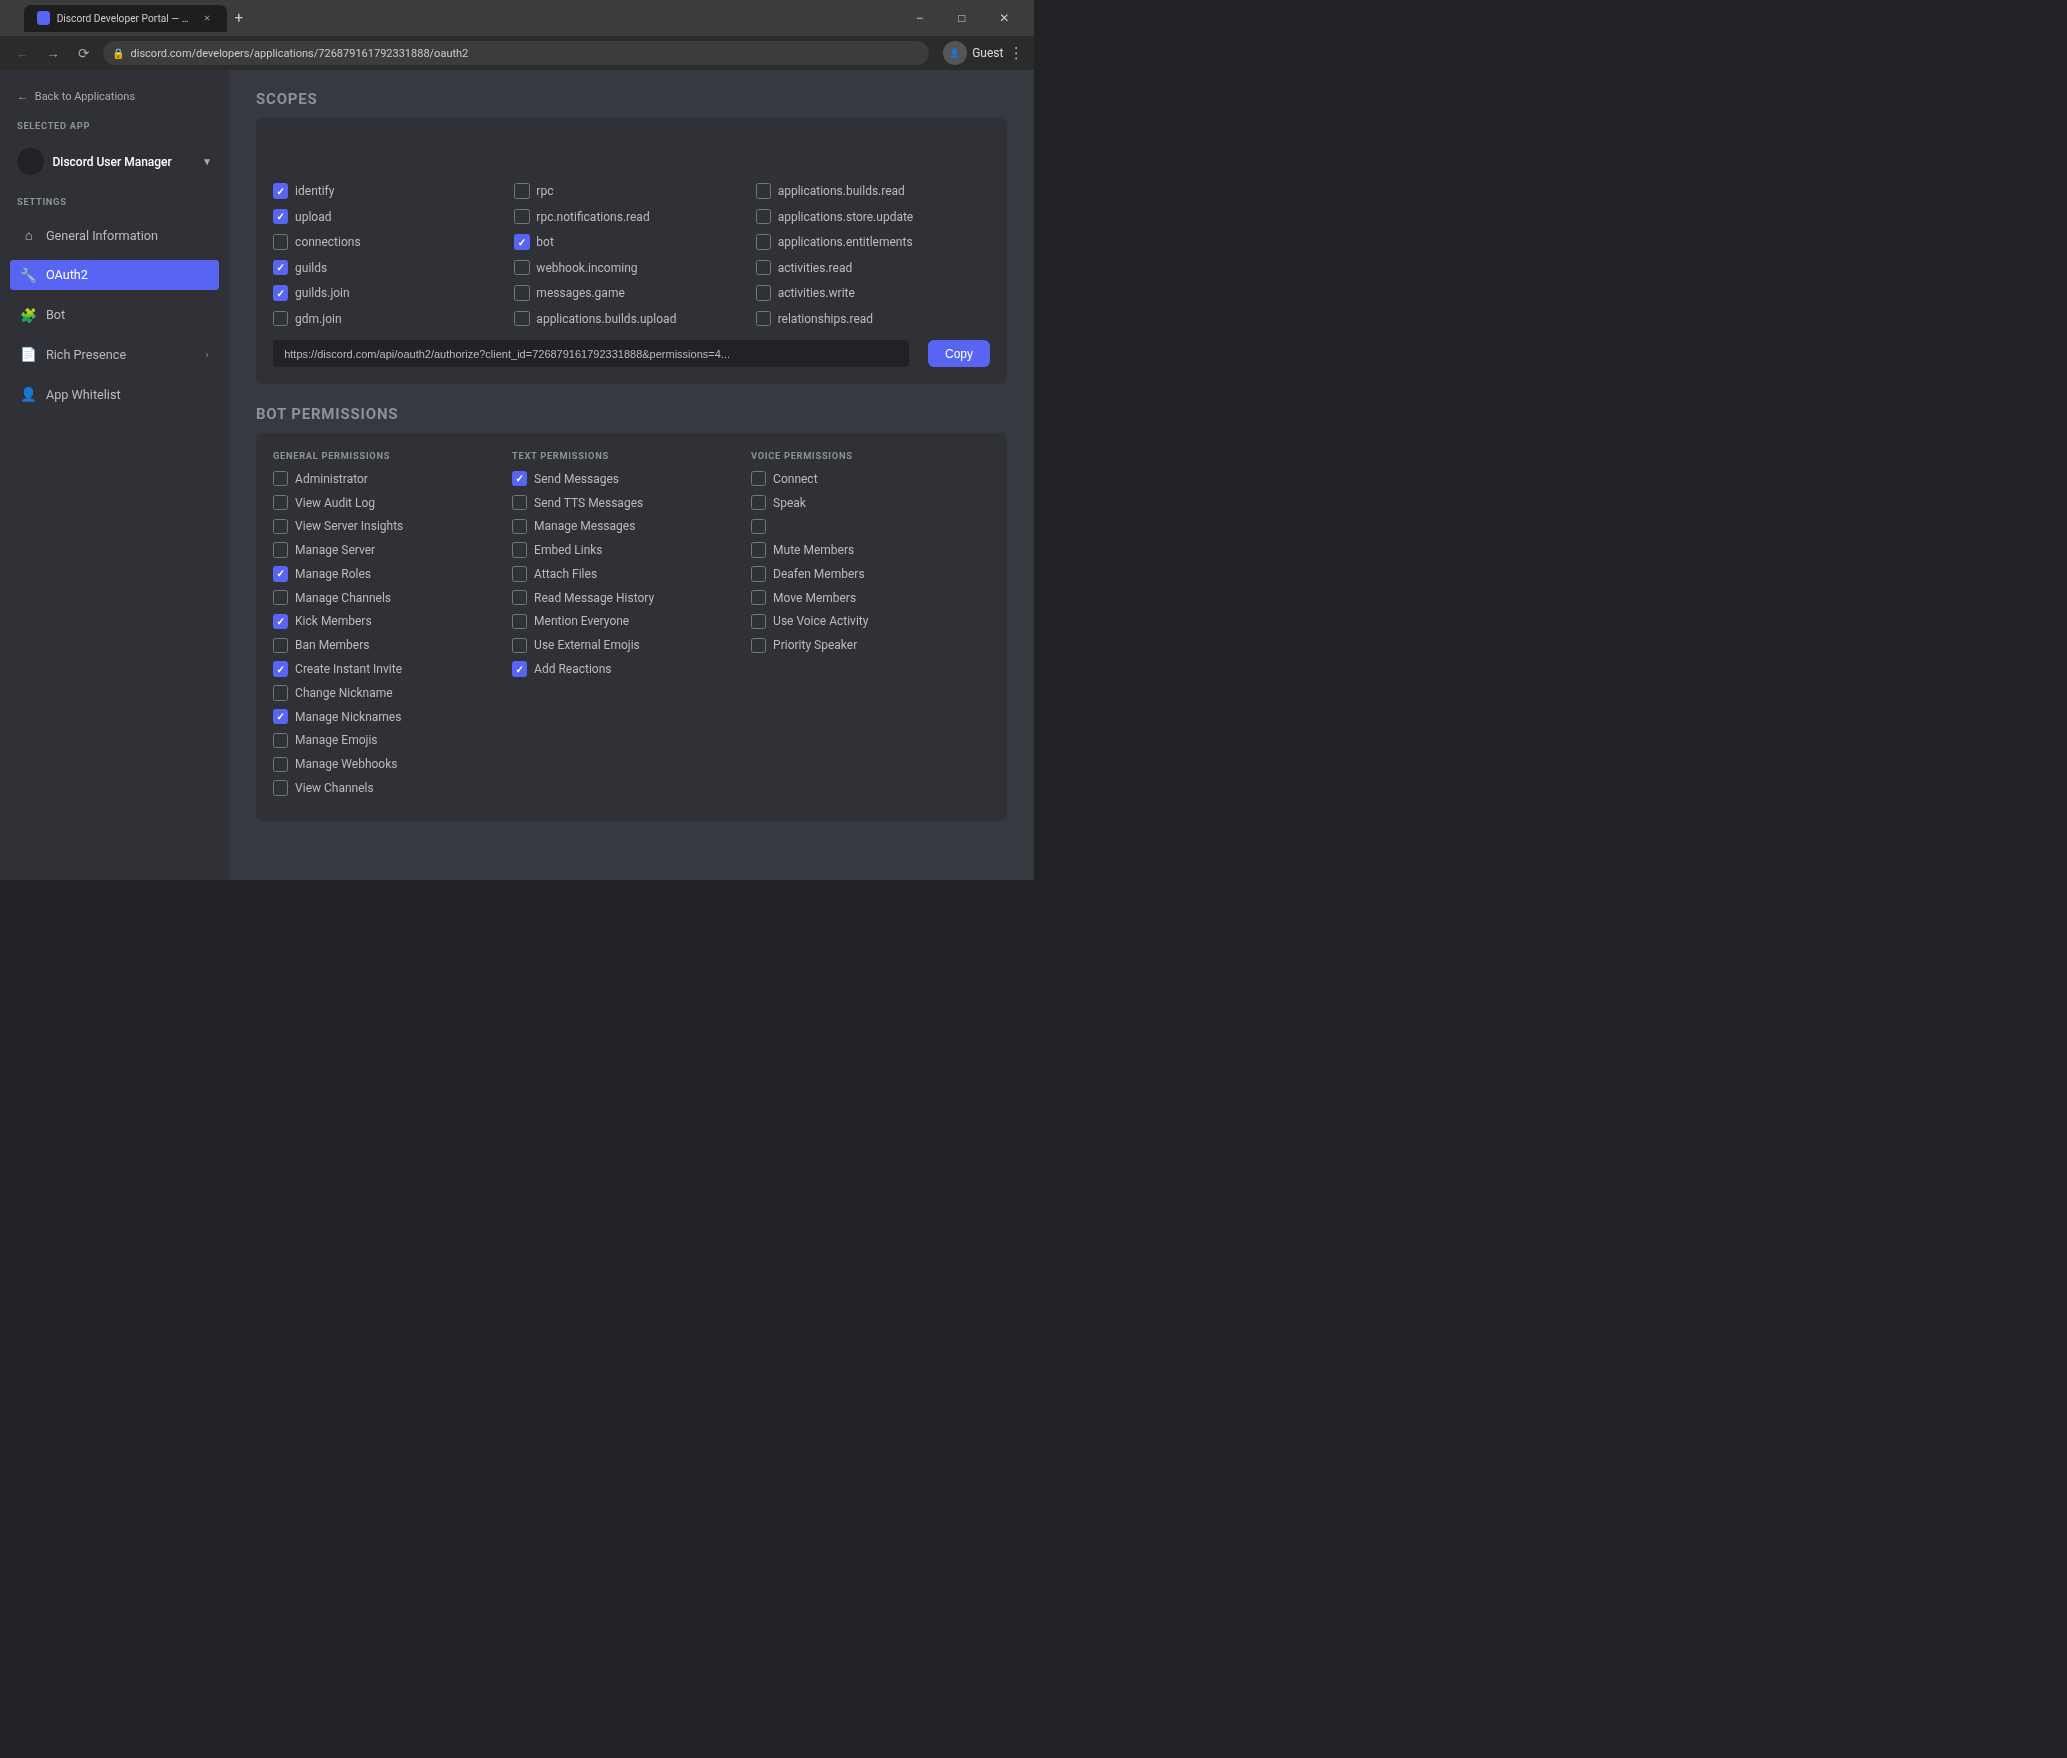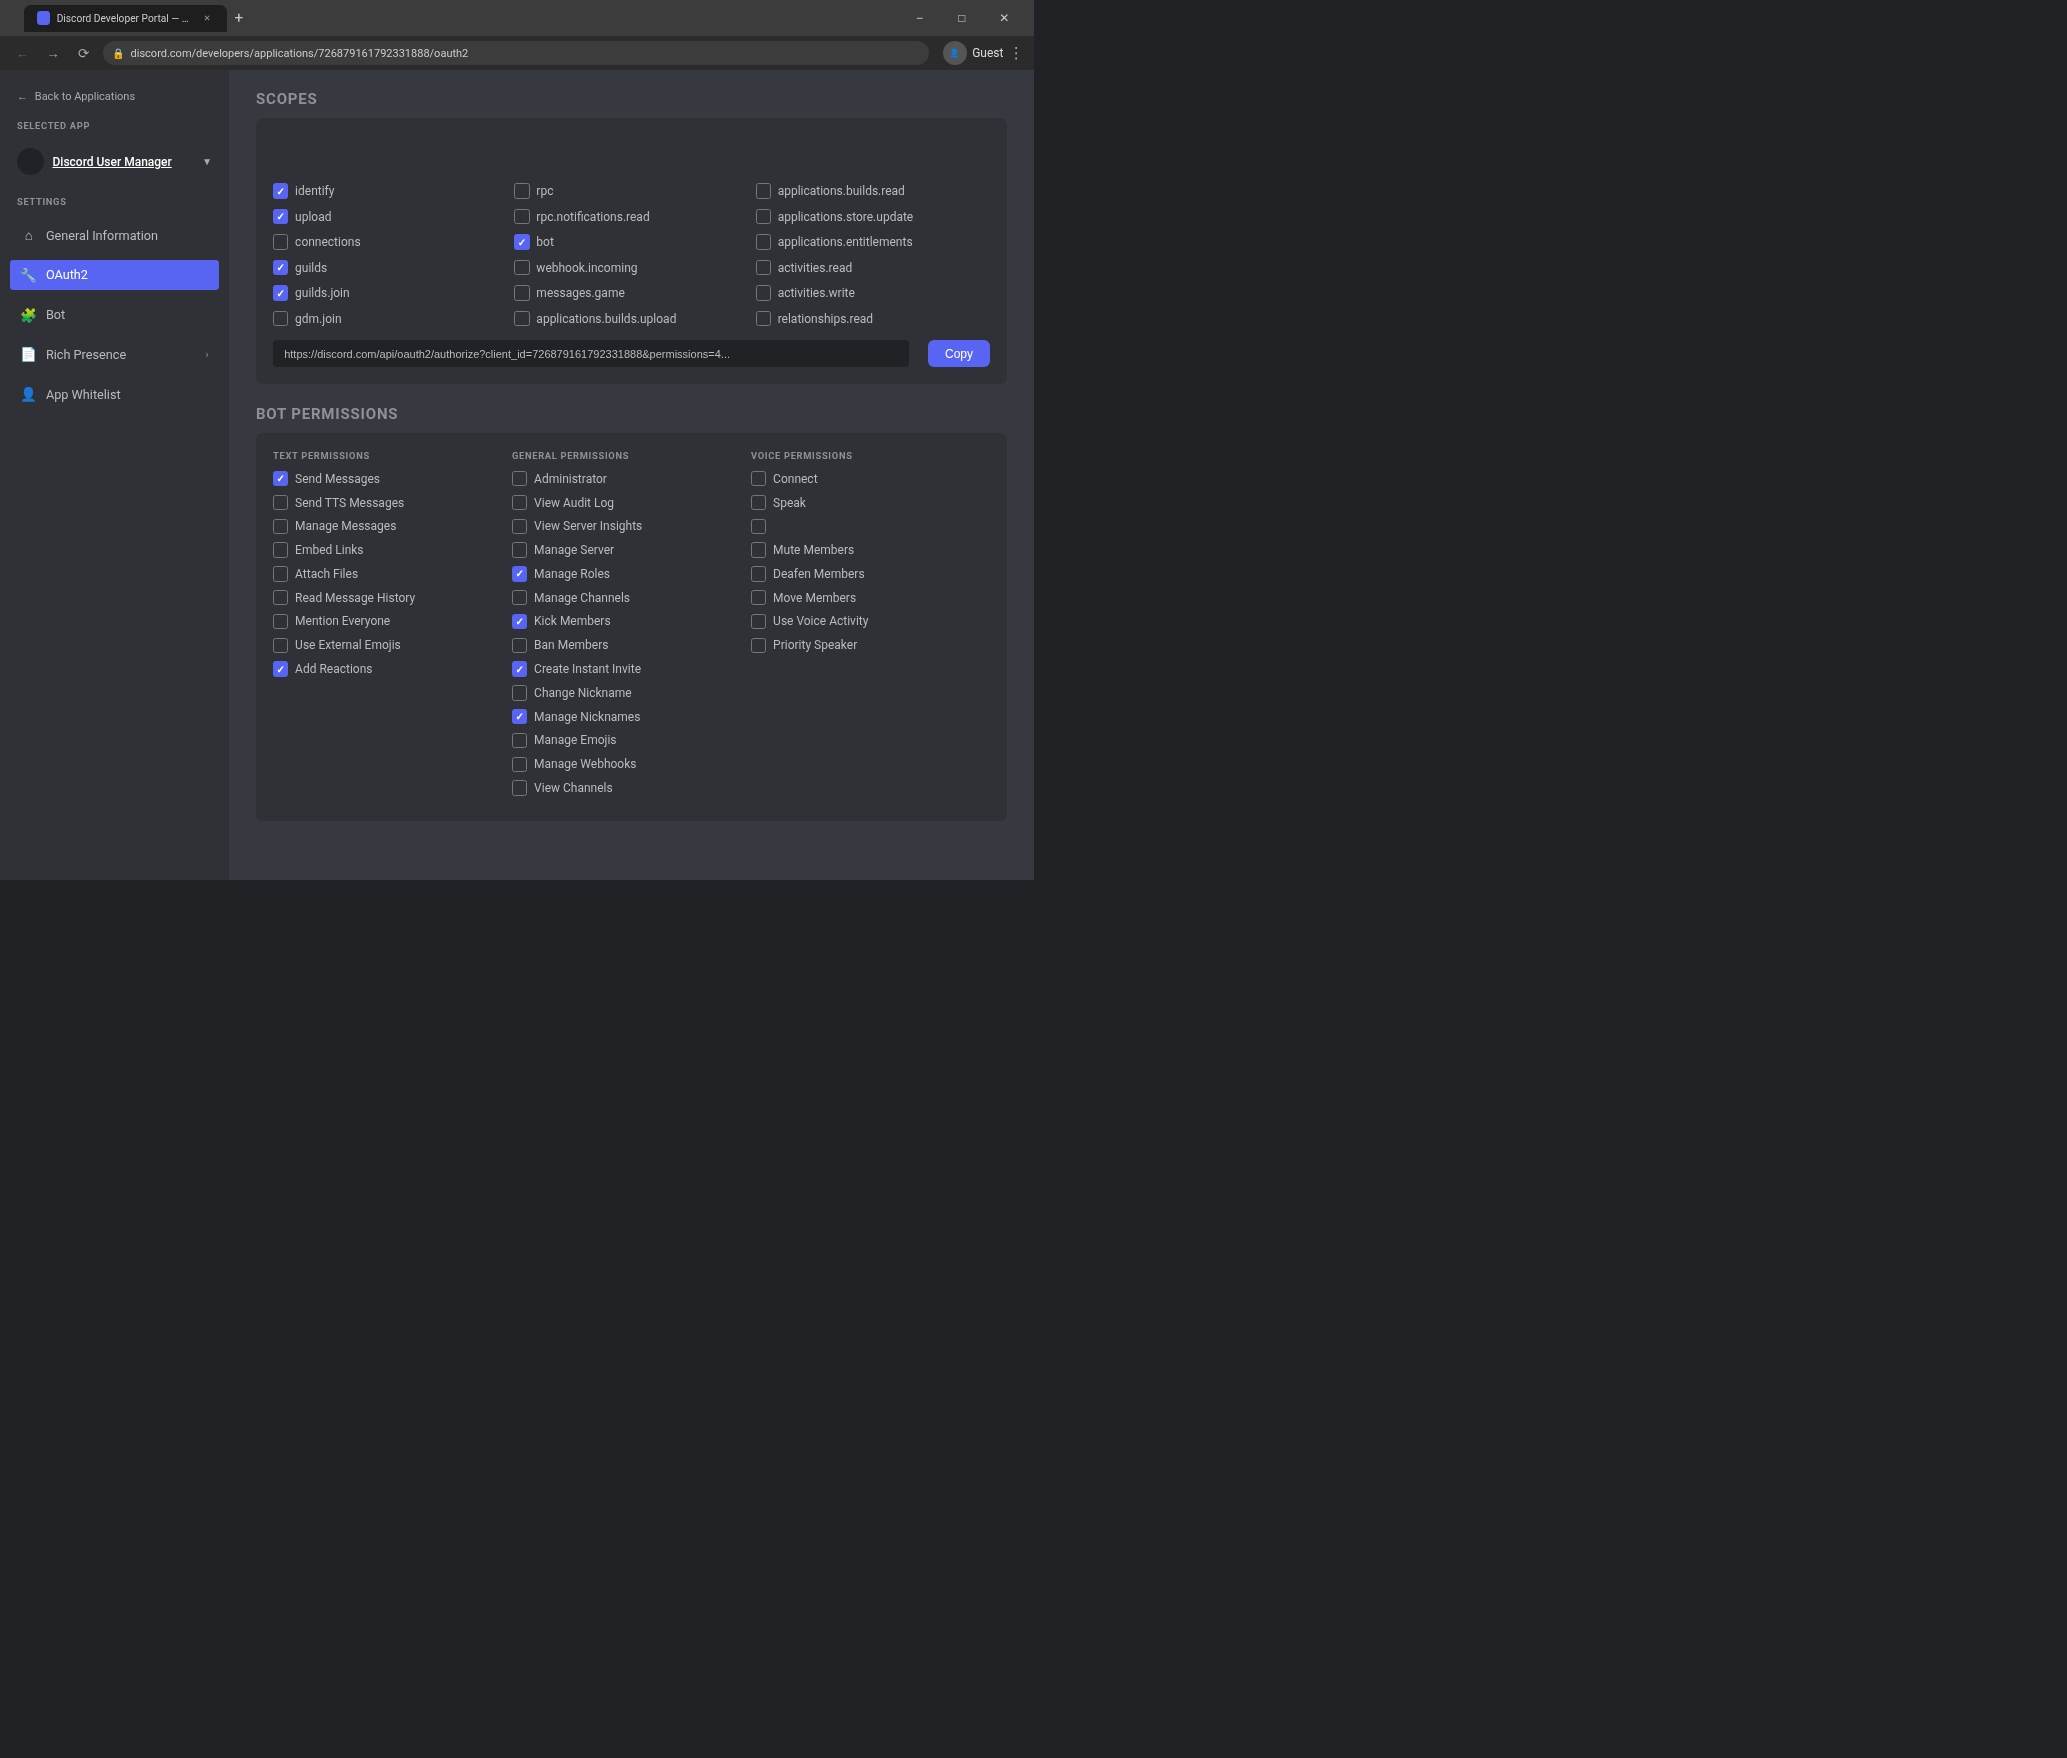--- a/index.html
+++ b/index.html
@@ -180,21 +180,20 @@
       width: 27px; height: 27px;
       border-radius: 50%;
       background: #202225;
       flex-shrink: 0;
     }
     .app-name {
       font-size: 12px;
       color: #fff;
       font-weight: 500;
       flex: 1;
-      text-decoration: underline;
     }
     .dropdown-arrow { color: #aaa; font-size: 10.2px; }
 
     .settings-label {
       font-size: 9.3px;
       font-weight: 700;
       color: #8e9297;
       letter-spacing: 0.7px;
       text-transform: uppercase;
       padding: 6.8px 6.8px 3.4px 6.8px;
@@ -534,20 +533,80 @@
         <input class="url-field" type="text" readonly="" value="https://discord.com/api/oauth2/authorize?client_id=726879161792331888&amp;permissions=4..." style="">
         <button class="copy-btn">Copy</button>
       </div>
     </div>
 
     <div class="section-header">BOT PERMISSIONS</div>
     <div class="permissions-box">
       <div class="permissions-grid">
 
         <div class="perm-col">
+          <div class="perm-col-header">GENERAL PERMISSIONS</div>
+          <div class="perm-item">
+            <div class="checkbox"></div>
+            <span>Administrator</span>
+          </div>
+          <div class="perm-item">
+            <div class="checkbox"></div>
+            <span>View Audit Log</span>
+          </div>
+          <div class="perm-item">
+            <div class="checkbox"></div>
+            <span>View Server Insights</span>
+          </div>
+          <div class="perm-item">
+            <div class="checkbox"></div>
+            <span>Manage Server</span>
+          </div>
+          <div class="perm-item">
+            <div class="checkbox checked"></div>
+            <span>Manage Roles</span>
+          </div>
+          <div class="perm-item">
+            <div class="checkbox"></div>
+            <span>Manage Channels</span>
+          </div>
+          <div class="perm-item">
+            <div class="checkbox checked"></div>
+            <span>Kick Members</span>
+          </div>
+          <div class="perm-item">
+            <div class="checkbox"></div>
+            <span>Ban Members</span>
+          </div>
+          <div class="perm-item">
+            <div class="checkbox checked"></div>
+            <span>Create Instant Invite</span>
+          </div>
+          <div class="perm-item">
+            <div class="checkbox"></div>
+            <span>Change Nickname</span>
+          </div>
+          <div class="perm-item">
+            <div class="checkbox checked"></div>
+            <span>Manage Nicknames</span>
+          </div>
+          <div class="perm-item">
+            <div class="checkbox"></div>
+            <span>Manage Emojis</span>
+          </div>
+          <div class="perm-item">
+            <div class="checkbox"></div>
+            <span>Manage Webhooks</span>
+          </div>
+          <div class="perm-item">
+            <div class="checkbox"></div>
+            <span>View Channels</span>
+          </div>
+        </div>
+
+        <div class="perm-col">
           <div class="perm-col-header">TEXT PERMISSIONS</div>
           <div class="perm-item">
             <div class="checkbox checked"></div>
             <span>Send Messages</span>
           </div>
           <div class="perm-item">
             <div class="checkbox"></div>
             <span>Send TTS Messages</span>
           </div>
           <div class="perm-item">
@@ -574,80 +633,20 @@
             <div class="checkbox"></div>
             <span>Use External Emojis</span>
           </div>
           <div class="perm-item">
             <div class="checkbox checked"></div>
             <span>Add Reactions</span>
           </div>
         </div>
 
         <div class="perm-col">
-          <div class="perm-col-header">GENERAL PERMISSIONS</div>
-          <div class="perm-item">
-            <div class="checkbox"></div>
-            <span>Administrator</span>
-          </div>
-          <div class="perm-item">
-            <div class="checkbox"></div>
-            <span>View Audit Log</span>
-          </div>
-          <div class="perm-item">
-            <div class="checkbox"></div>
-            <span>View Server Insights</span>
-          </div>
-          <div class="perm-item">
-            <div class="checkbox"></div>
-            <span>Manage Server</span>
-          </div>
-          <div class="perm-item">
-            <div class="checkbox checked"></div>
-            <span>Manage Roles</span>
-          </div>
-          <div class="perm-item">
-            <div class="checkbox"></div>
-            <span>Manage Channels</span>
-          </div>
-          <div class="perm-item">
-            <div class="checkbox checked"></div>
-            <span>Kick Members</span>
-          </div>
-          <div class="perm-item">
-            <div class="checkbox"></div>
-            <span>Ban Members</span>
-          </div>
-          <div class="perm-item">
-            <div class="checkbox checked"></div>
-            <span>Create Instant Invite</span>
-          </div>
-          <div class="perm-item">
-            <div class="checkbox"></div>
-            <span>Change Nickname</span>
-          </div>
-          <div class="perm-item">
-            <div class="checkbox checked"></div>
-            <span>Manage Nicknames</span>
-          </div>
-          <div class="perm-item">
-            <div class="checkbox"></div>
-            <span>Manage Emojis</span>
-          </div>
-          <div class="perm-item">
-            <div class="checkbox"></div>
-            <span>Manage Webhooks</span>
-          </div>
-          <div class="perm-item">
-            <div class="checkbox"></div>
-            <span>View Channels</span>
-          </div>
-        </div>
-
-        <div class="perm-col">
           <div class="perm-col-header">VOICE PERMISSIONS</div>
           <div class="perm-item">
             <div class="checkbox"></div>
             <span>Connect</span>
           </div>
           <div class="perm-item">
             <div class="checkbox"></div>
             <span>Speak</span>
           </div>
           <div class="perm-item">

